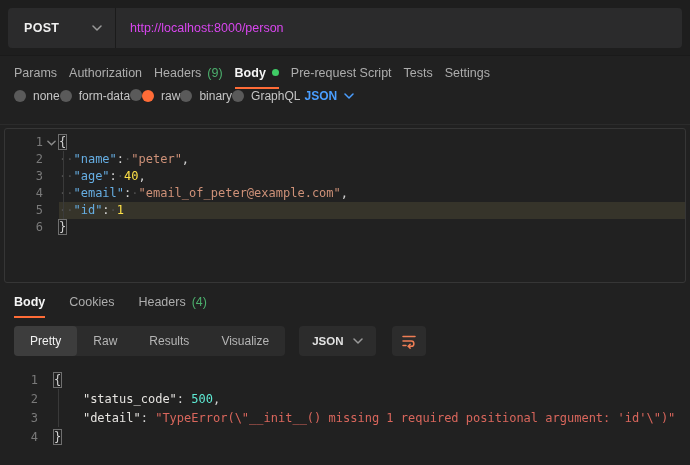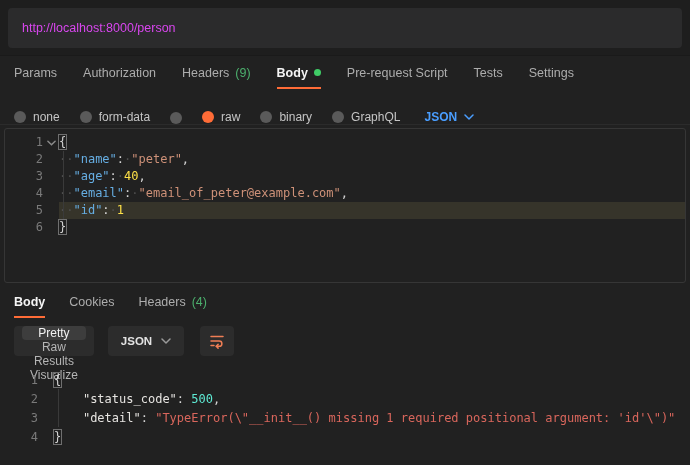--- a/index.html
+++ b/index.html
@@ -10,29 +10,29 @@
     display:flex; flex-direction:column;
   }
   
   .topbar { height:56px; flex:none; background:#1e1e1e; padding:8px; border-bottom:1px solid #1a1a1a; }
   .url-group { display:flex; height:40px; background:#2b2b2c; border-radius:4px; overflow:hidden; }
   .method { width:108px; flex:none; display:flex; align-items:center; justify-content:space-between;
             padding:0 13px 0 16px; border-right:1px solid #1b1b1b; cursor:pointer;
             font-size:12.5px; font-weight:bold; color:#f0f0f0; letter-spacing:.3px; }
   .url { flex:1; display:flex; align-items:center; padding:0 14px; font-size:12.5px; color:#d946ef; cursor:text; }
   
-  .req-tabs { height:33px; flex:none; display:flex; align-items:flex-end; gap:26px; padding:0 14px;
+  .req-tabs { height:33px; flex:none; display:flex; align-items:flex-end; gap:12px; padding:0 14px;
               font-size:12.5px; color:#adadad; }
   .tab { position:relative; height:100%; display:flex; align-items:center; gap:6px; cursor:pointer; white-space:nowrap; }
   .tab.active { color:#f5f5f5; font-weight:bold; }
   .tab.active::after { content:""; position:absolute; left:0; right:0; bottom:0; height:2px; background:#ff6c37; }
   .count { color:#4caf6d; }
   .green-dot { width:7px; height:7px; border-radius:50%; background:#3fcc66; }
   
-  .body-type-row { height:36px; flex:none; display:flex; align-items:flex-end; gap:20px; padding:0 14px;
+  .body-type-row { height:36px; flex:none; display:flex; align-items:flex-start; padding:0 14px;
                    border-bottom:1px solid #2b2b2b; font-size:12px; color:#c5c5c5; }
   .radio { display:flex; align-items:center; gap:7px; cursor:pointer; white-space:nowrap; }
   .radio-dot { width:12px; height:12px; border-radius:50%; background:#5a5a5a; flex:none; }
   .radio.selected .radio-dot { background:#ff6c37; }
   .lang-select { display:flex; align-items:center; gap:7px; color:#4a9eff; font-weight:bold; font-size:12px;
                  cursor:pointer; margin-left:4px; }
   
   .editor-wrap { flex:0 0 161px; padding:3px 4px; }
   .editor-box { height:100%; border:1px solid #363636; border-radius:3px; padding-top:5px;
                 position:relative; overflow:hidden; }
@@ -55,35 +55,41 @@
   .resp-editor .tk-num { color:#5eead4; }
   .resp-editor .tk-punct { color:#d6d6d6; }
   .indent-guide { position:absolute; width:1px; background:#3a3a3a; }
   .req-editor .indent-guide { left:58px; top:22px; height:68px; }
   .resp-editor .indent-guide { left:58px; top:25px; height:38px; }
   
   .resp-tabs { height:32px; flex:none; display:flex; align-items:center; gap:24px; padding:0 14px;
                font-size:12.5px; color:#adadad; }
   .resp-toolbar { height:46px; flex:none; display:flex; align-items:center; padding:0 14px; }
   .segmented { display:flex; align-items:center; height:30px; background:#2c2c2c; border-radius:4px;
-               font-size:12px; color:#b5b5b5;flex-direction:column; }
+               font-size:12px; color:#b5b5b5; }
   .seg { height:30px; padding:0 16px; display:flex; align-items:center; border-radius:4px; cursor:pointer; }
   .seg.active { background:#3d3d3d; color:#f2f2f2; }
   .dropdown-btn { height:30px; margin-left:14px; background:#2c2c2c; border-radius:4px; display:flex;
                   align-items:center; gap:9px; padding:0 13px; font-size:11.5px; font-weight:bold;
                   color:#e3e3e3; cursor:pointer; }
   .icon-btn { height:30px; width:34px; margin-left:16px; background:#2c2c2c; border-radius:4px;
               display:flex; align-items:center; justify-content:center; cursor:pointer; }
   .resp-editor { flex:1; padding-top:7px; position:relative; }
 </style>
 </head>
 <body>
 
 <div class="topbar">
   <div class="url-group">
+    <div class="method">
+      <span>POST</span>
+      <svg width="10" height="6" viewBox="0 0 10 6" fill="none">
+          <path d="M1 1l4 4 4-4" stroke="#9a9a9a" stroke-width="1.5" stroke-linecap="round" stroke-linejoin="round"></path>
+        </svg>
+    </div>
     <div class="url">http://localhost:8000/person</div>
   </div>
 </div>
 
 <div class="req-tabs">
   <div class="tab">
       <span>Params</span>
     </div>
   <div class="tab">
       <span>Authorization</span>

